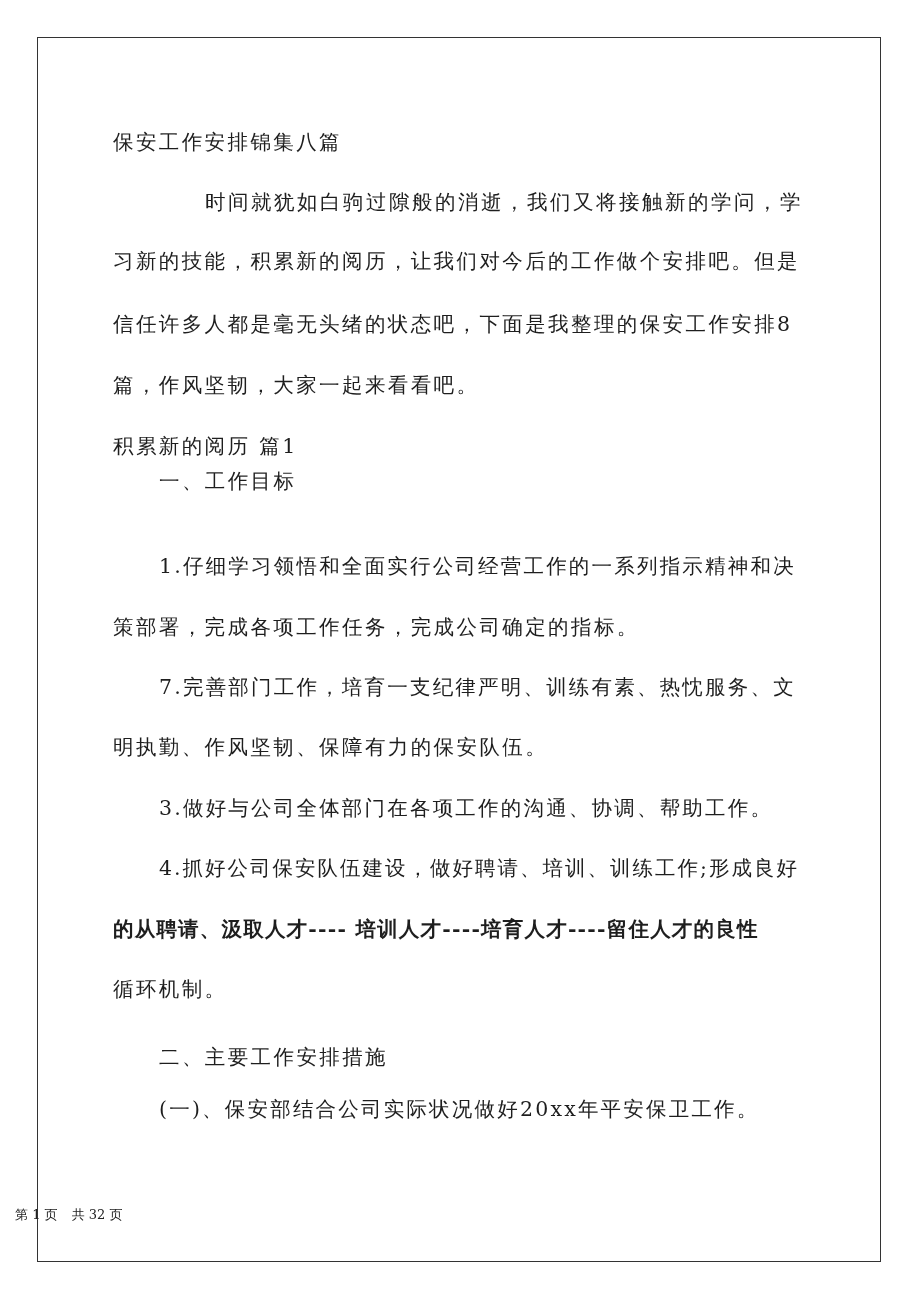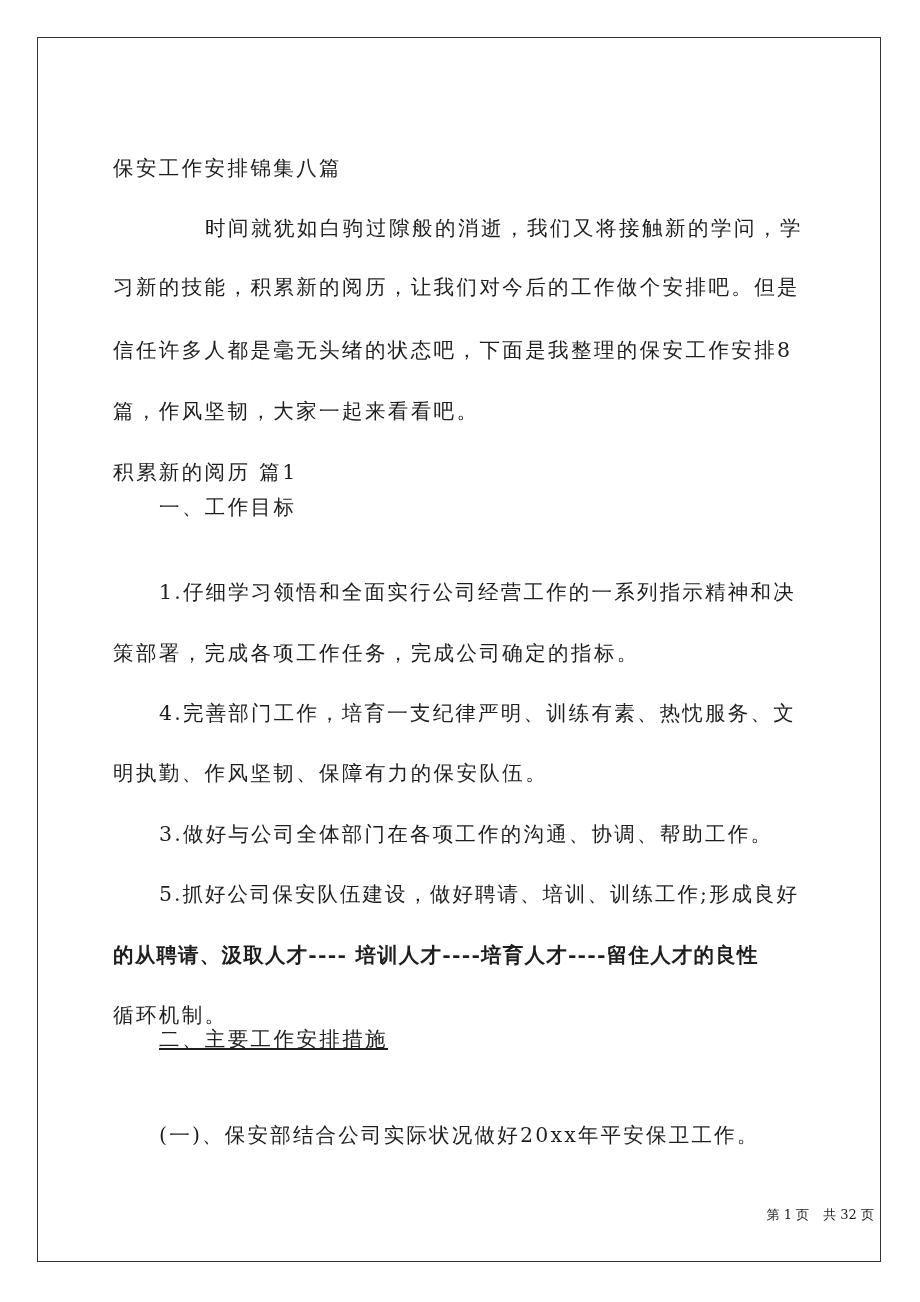--- a/index.html
+++ b/index.html
@@ -26,57 +26,57 @@
   }
   .line {
     position: absolute;
     left: 113px;
     width: 700px;
     font-size: 20.5px;
     line-height: 26px;
     letter-spacing: 2.4px;
     white-space: nowrap;
     color: #1e1e1e;
-    margin-top: 26px;
   }
   .line.indent1 { left: 159px; }
   .line.indent2 { left: 205px; }
   .footer {
     position: absolute;
     top: 1206px;
     left: 0;
     width: 879px;
-    text-align: right;
+    text-align: left;
     font-size: 13px;
     color: #222222;
     letter-spacing: 0px;
+    padding-left: 10px;
   }
   .footer span { margin: 0 5px; }
 </style>
 </head>
 <body>
 
 <div class="page-border"></div>
 
 <div id="doc-body">
   <div class="line" style="top:129px;">保安工作安排锦集八篇</div>
   <div class="line indent2" style="top:189px; letter-spacing:2.5px;">时间就犹如白驹过隙般的消逝，我们又将接触新的学问，学</div>
   <div class="line" style="top:248px;">习新的技能，积累新的阅历，让我们对今后的工作做个安排吧。但是</div>
   <div class="line" style="top:311px;">信任许多人都是毫无头绪的状态吧，下面是我整理的保安工作安排8</div>
   <div class="line" style="top:372px;">篇，作风坚韧，大家一起来看看吧。</div>
   <div class="line" style="top:433px;">积累新的阅历  篇1</div>
   <div class="line indent1" style="top:468px;">一、工作目标</div>
   <div class="line indent1" style="top:553px; letter-spacing:2.2px;">1.仔细学习领悟和全面实行公司经营工作的一系列指示精神和决</div>
   <div class="line" style="top:614px;">策部署，完成各项工作任务，完成公司确定的指标。</div>
-  <div class="line indent1" style="top:674px; letter-spacing:2.2px;">4.完善部门工作，培育一支纪律严明、训练有素、热忱服务、文</div>
+  <div class="line indent1" style="top:674px; letter-spacing:2.2px;">7.完善部门工作，培育一支纪律严明、训练有素、热忱服务、文</div>
   <div class="line" style="top:734px;">明执勤、作风坚韧、保障有力的保安队伍。</div>
   <div class="line indent1" style="top:795px; letter-spacing:2.2px;">3.做好与公司全体部门在各项工作的沟通、协调、帮助工作。</div>
-  <div class="line indent1" style="top:855px; letter-spacing:2.0px;">5.抓好公司保安队伍建设，做好聘请、培训、训练工作;形成良好</div>
+  <div class="line indent1" style="top:855px; letter-spacing:2.0px;">4.抓好公司保安队伍建设，做好聘请、培训、训练工作;形成良好</div>
   <div class="line" style="top:916px; letter-spacing:1.2px;font-weight:bold;">的从聘请、汲取人才---- 培训人才----培育人才----留住人才的良性</div>
   <div class="line" style="top:976px;">循环机制。</div>
-  <div class="line indent1" style="top:1000px;text-decoration:underline;">二、主要工作安排措施</div>
+  <div class="line indent1" style="top:1044px;">二、主要工作安排措施</div>
   <div class="line indent1" style="top:1096px; letter-spacing:2.2px;">(一)、保安部结合公司实际状况做好20xx年平安保卫工作。</div>
 </div>
 
 <div class="footer">
   <span>第 1 页</span>
   <span>共 32 页</span>
 </div>
 
 </body></html>

